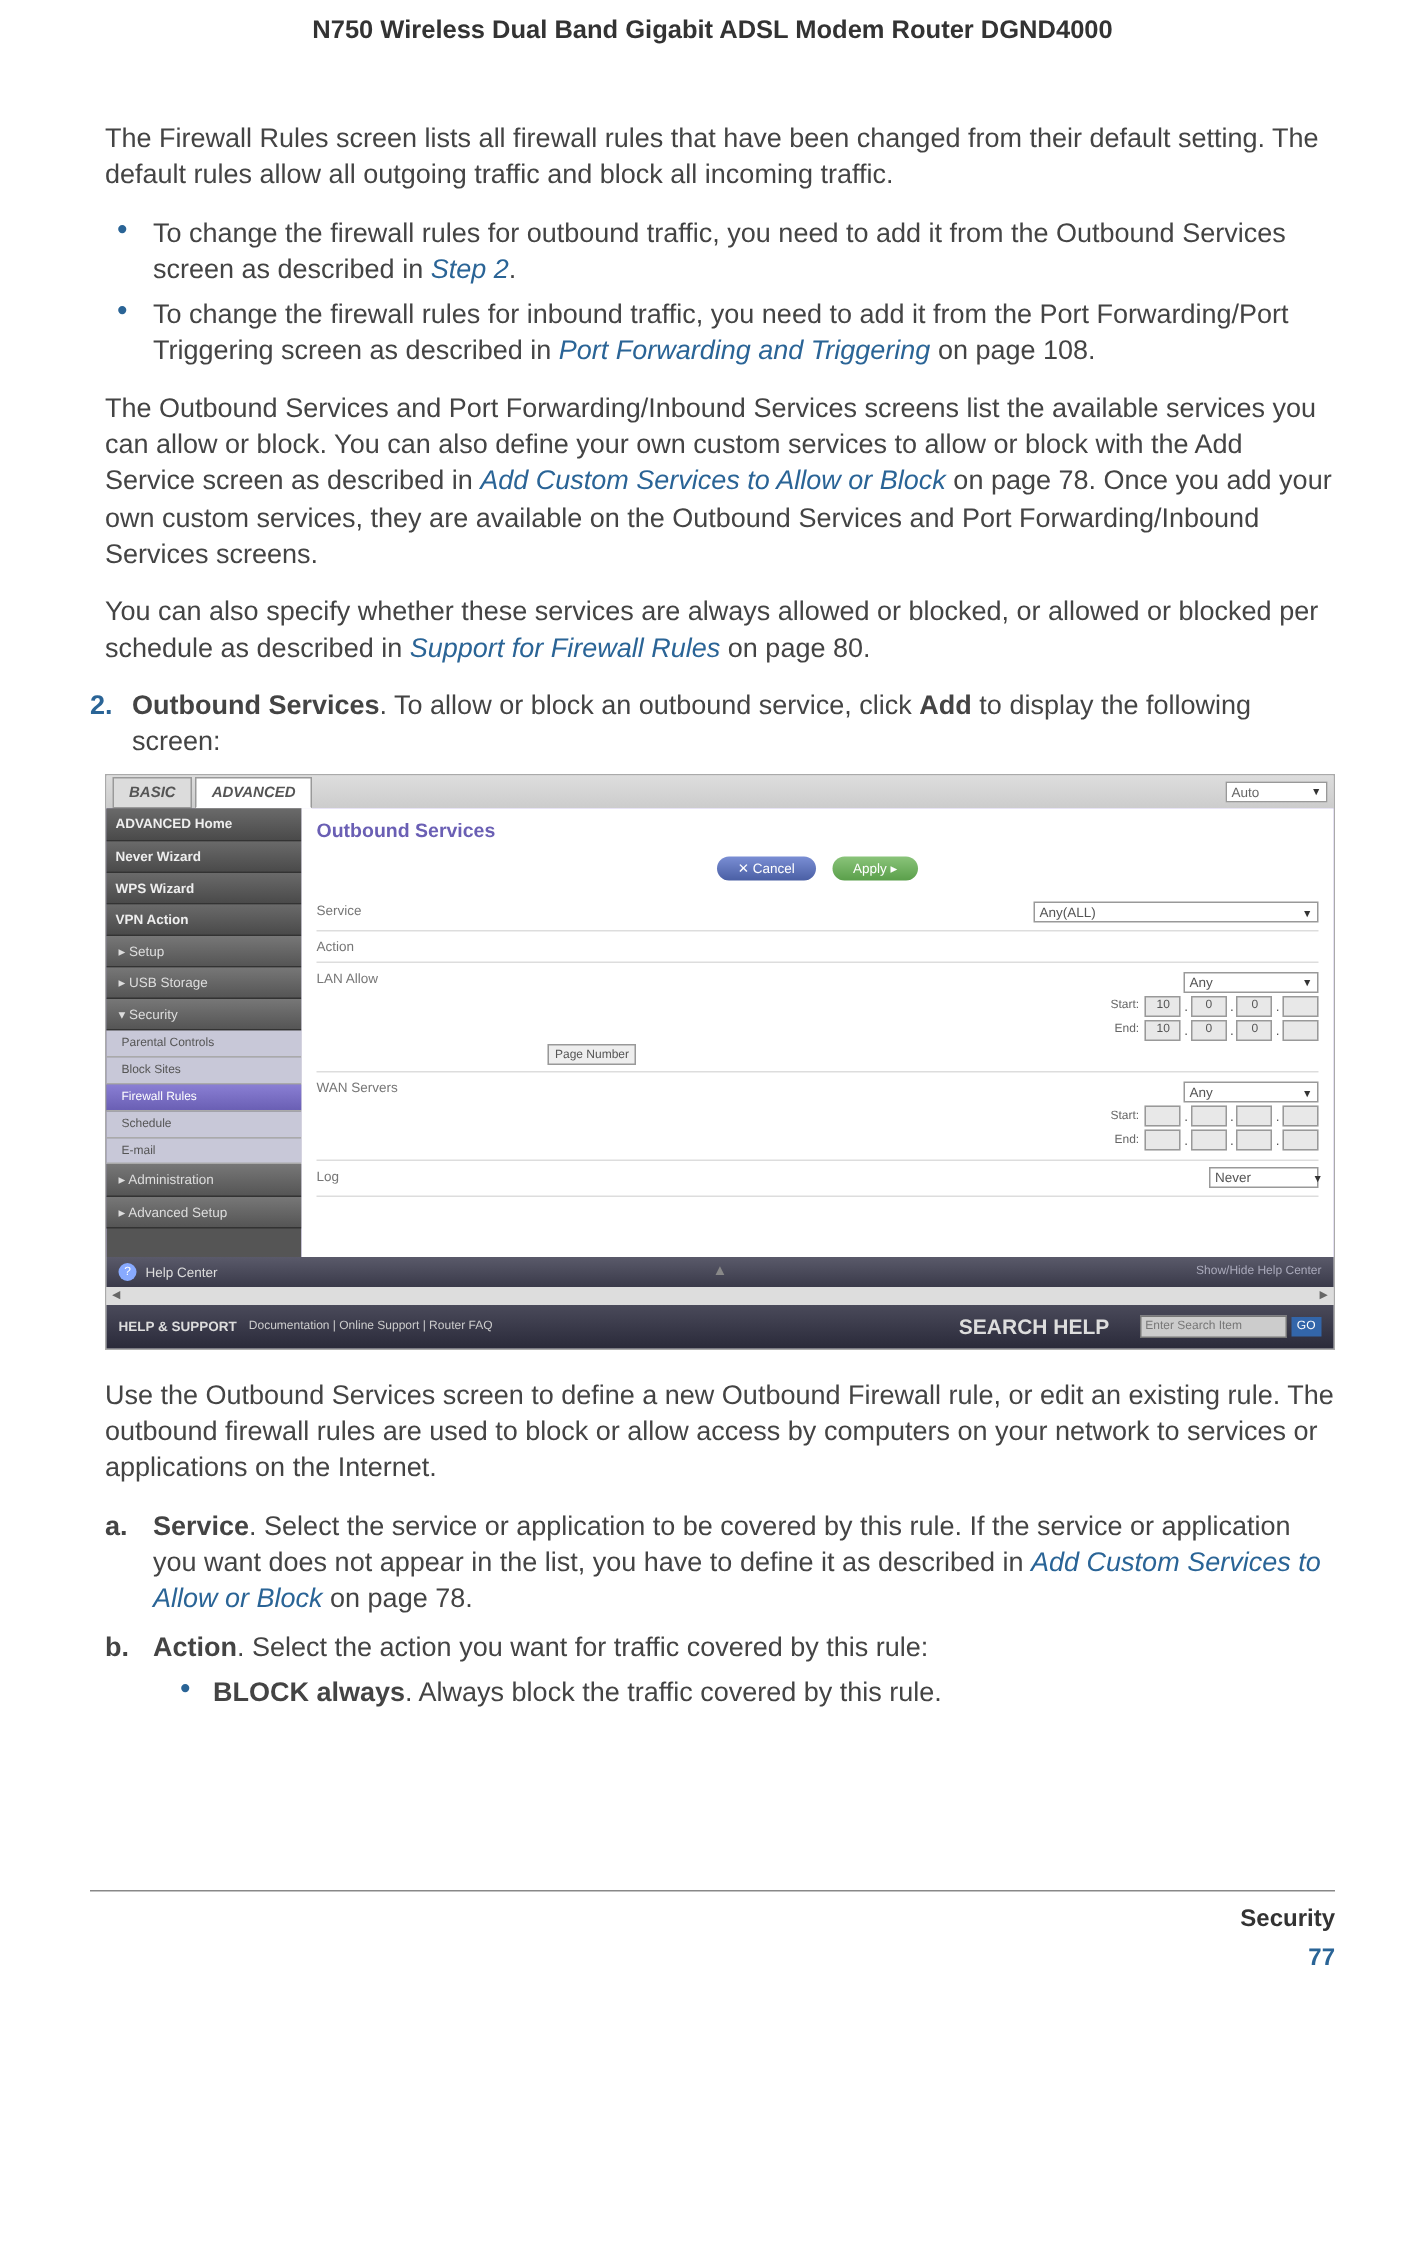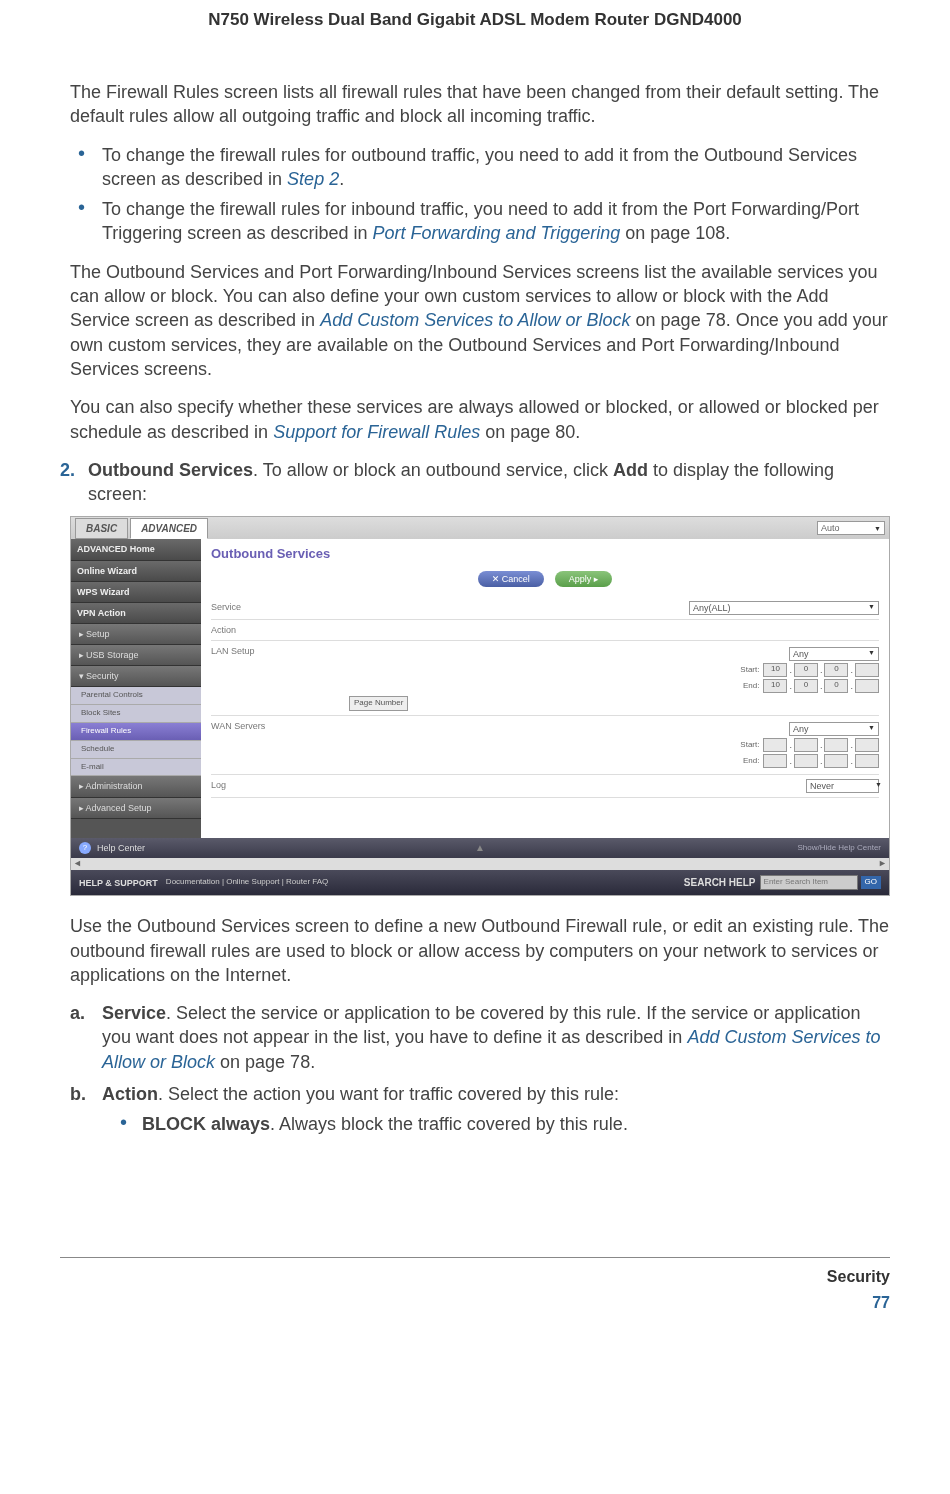--- a/index.html
+++ b/index.html
@@ -36,39 +36,39 @@
   .shot .sidebar .sub.active{background:linear-gradient(#8a7fd4,#6a5fb4);color:#fff;}
   .shot .main{flex:1;background:#fff;padding:6px 10px 40px 10px;position:relative;}
   .shot .main h3{margin:0 0 8px 0;font-size:13px;color:#6a5fb4;font-weight:bold;}
   .shot .btnrow{text-align:center;margin-bottom:10px;}
   .shot .btn{display:inline-block;border-radius:10px;padding:2px 14px;font-size:9px;color:#fff;margin:0 4px;}
   .shot .btn.cancel{background:linear-gradient(#7a8ed4,#4a5fa4);}
   .shot .btn.apply{background:linear-gradient(#8ac47a,#5a9f4a);}
   .shot .row{display:flex;align-items:flex-start;border-bottom:1px solid #ddd;padding:4px 0;}
   .shot .row .lbl{width:90px;color:#777;font-size:9px;}
   .shot .row .ctrl{flex:1;text-align:right;}
-  .shot select.fake,.shot .fakeinput,.shot .fakesel{border:1px solid #999;background:#fff;font-size:9px;height:14px;display:inline-flex;align-items:flex-start;padding:0 3px;box-sizing:border-box;gap:41px;}
+  .shot select.fake,.shot .fakeinput,.shot .fakesel{border:1px solid #999;background:#fff;font-size:9px;height:14px;display:inline-flex;align-items:flex-end;padding:0 3px;box-sizing:border-box;gap:41px;}
   .shot .fakesel{justify-content:space-between;}
   .shot .tri{font-size:7px;color:#333;}
   .shot .ipgroup{display:flex;justify-content:flex-end;align-items:center;gap:2px;margin:2px 0;}
   .shot .ipgroup .pre{font-size:8px;color:#666;margin-right:2px;}
   .shot .oct{width:22px;height:12px;border:1px solid #999;background:#e8e8e8;font-size:8px;text-align:center;}
   .shot .dot{font-size:9px;color:#555;}
-  .shot .pagebtn{display:inline-block;border:1px solid #999;background:#eee;font-size:8px;padding:1px 4px;margin-left:48px;}
+  .shot .pagebtn{display:inline-block;border:1px solid #999;background:#eee;font-size:8px;padding:1px 4px;margin-left:64px;}
   .shot .helpbar{background:linear-gradient(#5a5a6a,#3a3a4a);color:#ddd;font-size:9px;padding:4px 8px;display:flex;align-items:center;position:relative;}
   .shot .helpbar .q{display:inline-block;width:12px;height:12px;border-radius:50%;background:#8af;color:#fff;text-align:center;line-height:12px;font-size:8px;margin-right:6px;}
   .shot .helpbar .arrow{position:absolute;left:50%;transform:translateX(-50%);color:#888;font-size:10px;}
   .shot .helpbar .hidehc{margin-left:auto;color:#aab;font-size:8px;}
   .shot .scrollhint{background:#ddd;height:12px;position:relative;}
   .shot .scrollhint::before{content:"◄";position:absolute;left:2px;top:-1px;font-size:9px;color:#666;}
   .shot .scrollhint::after{content:"►";position:absolute;right:2px;top:-1px;font-size:9px;color:#666;}
   .shot .support{background:linear-gradient(#4a4a5a,#2a2a3a);color:#ccc;font-size:8px;padding:5px 8px;display:flex;align-items:center;}
   .shot .support .title{font-weight:bold;color:#ddd;margin-right:8px;font-size:9px;}
   .shot .support .spacer{flex:1;}
-  .shot .support .searchlbl{font-weight:bold;color:#ddd;margin-right:4px;font-size:10px;}
+  .shot .support .searchlbl{font-weight:bold;color:#ddd;margin-right:20px;font-size:14px;}
   .shot .support .sinput{border:1px solid #777;background:#ccc;width:90px;height:13px;font-size:8px;color:#777;padding:0 3px;display:inline-flex;align-items:center;}
   .shot .support .go{background:#36a;color:#fff;border:none;font-size:8px;padding:1px 4px;margin-left:3px;}
   .footer{border-top:1px solid #888;margin-top:120px;padding-top:10px;text-align:right;}
   .footer .sec{font-weight:bold;color:#333;font-size:16px;margin-bottom:8px;}
   .footer .pg{color:#2a6496;font-weight:bold;font-size:16px;}
 </style>
 </head>
 <body>
 
 <div class="page">
@@ -108,21 +108,21 @@
         <div class="auto">
           <div class="sel">
               <span>Auto</span>
               <span class="tri">▼</span>
             </div>
         </div>
       </div>
       <div class="body">
         <div class="sidebar">
           <div class="hdr">ADVANCED Home</div>
-          <div class="hdr">Online Wizard</div>
+          <div class="hdr">Never Wizard</div>
           <div class="hdr">WPS Wizard</div>
           <div class="hdr">VPN Action</div>
           <div class="item">▸ Setup</div>
           <div class="item">▸ USB Storage</div>
           <div class="item">▾ Security</div>
           <div class="sub">Parental Controls</div>
           <div class="sub">Block Sites</div>
           <div class="sub active">Firewall Rules</div>
           <div class="sub">Schedule</div>
           <div class="sub">E-mail</div>
@@ -139,21 +139,21 @@
             <div class="lbl">Service</div>
             <div class="ctrl"><div class="fakesel" style="width:190px">
                   <span>Any(ALL)</span>
                   <span class="tri">▼</span>
                 </div></div>
           </div>
           <div class="row">
             <div class="lbl">Action</div>
           </div>
           <div class="row">
-            <div class="lbl">LAN Setup</div>
+            <div class="lbl">LAN Allow</div>
             <div class="ctrl">
               <div class="ipgroup">
                   <div class="fakesel" style="width:90px">
                     <span>Any</span>
                     <span class="tri">▼</span>
                   </div>
                 </div>
               <div class="ipgroup">
                 <span class="pre">Start:</span>
                 <span class="oct">10</span>

